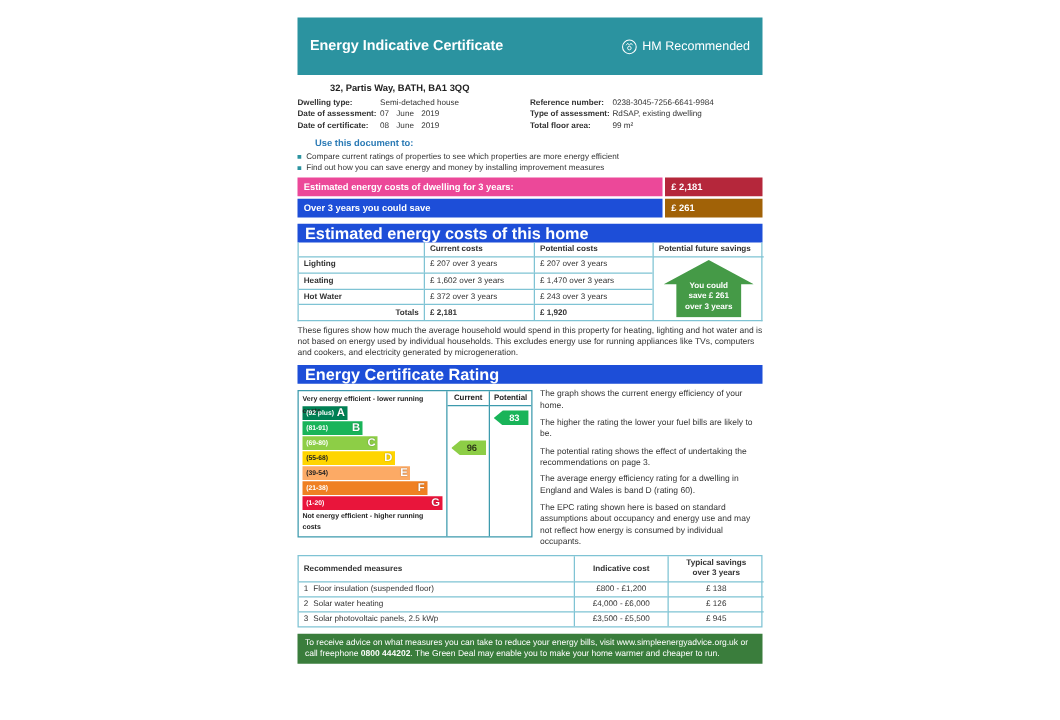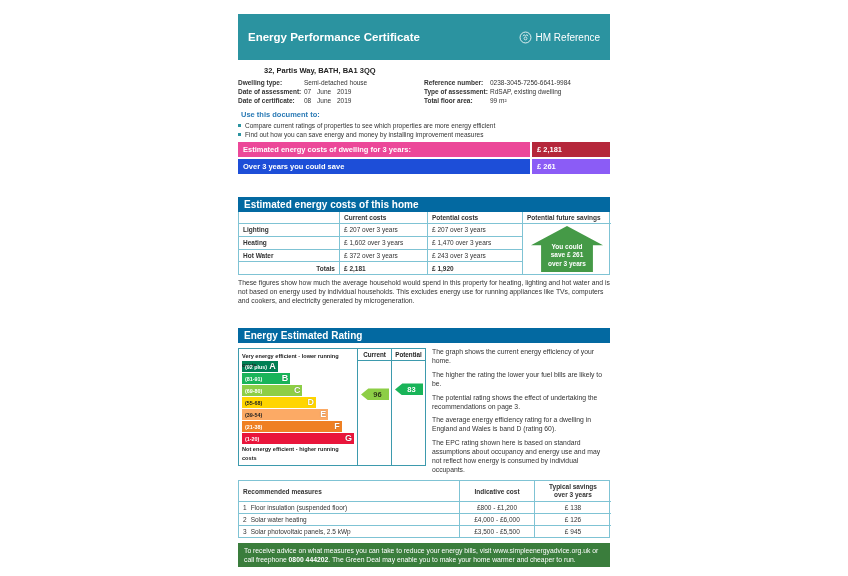--- a/index.html
+++ b/index.html
@@ -16,31 +16,31 @@
 
   .addr { font-size:7.5px; font-weight:bold; margin:6px 0 4px 0; color:#222;padding-left:26px; }
 
   .info { display:flex; font-size:6.5px; margin-bottom:4px; }
   .info-col { flex:1; }
   .info-row { display:flex; margin-bottom:2px; }
   .info-row .lbl { font-weight:bold; width:66px; flex:none; }
   .info-row .val { color:#333; }
   .val.date { word-spacing:4px; }
 
-  .usedoc-h { color:#2a7ab5; font-weight:bold; font-size:7.5px; margin:2px 3px 3px; }
+  .usedoc-h { color:#2a7ab5; font-weight:bold; font-size:7.5px; margin:2px 14px 3px; }
   .bullet-row { display:flex; align-items:flex-start; gap:4px; font-size:6.5px; margin-bottom:2px; }
   .sq { width:3px; height:3px; background:#2b93a0; margin-top:2px; flex:none; }
 
   
   .banner { display:flex; height:15px; margin-top:2px; color:#fff; font-size:7.5px; font-weight:bold; }
   .banner .b-lbl { flex:1; display:flex; align-items:center; padding-left:5px; }
   .banner .b-val { width:78px; margin-left:2px; display:flex; align-items:center; padding-left:5px; }
 
-  .sect { background:#0369a1; color:#fff; font-weight:bold; font-size:10px;
-    height:15px; display:flex; align-items:center; padding-left:6px; margin-top:23px; }
+  .sect { background:#1d4ed8; color:#fff; font-weight:bold; font-size:13px;
+    height:15px; display:flex; align-items:center; padding-left:6px; margin-top:5px; }
 
   
   .ctab { display:grid; grid-template-columns:100px 88px 95px 89px;
     border:1px solid #7fc3d4; border-top:none; font-size:6.5px; margin-top:0px; }
   .ctab > div { border-left:1px solid #7fc3d4; border-top:1px solid #7fc3d4;
     padding:2px 4px; display:flex; align-items:center; }
   .ctab > div.first { border-left:none; }
   .ctab .head { font-weight:bold; border-top:none; }
   .ctab .tot { font-weight:bold; }
   .ctab .rlab { font-weight:bold; }
@@ -63,21 +63,21 @@
   .band .rng { font-size:5.4px; font-weight:bold; padding-left:3px; white-space:nowrap; }
   .band .ltr { margin-left:auto; font-size:9px; font-weight:bold; color:#fff;
     padding-right:2px; line-height:1; text-shadow:0 0 1px rgba(0,0,0,.45); }
   .acol { width:34px; border-left:1px solid #3d9aad; position:relative; flex:none; }
   .acol .ahead { height:12px; border-bottom:1px solid #3d9aad; font-size:6.3px; font-weight:bold;
     display:flex; align-items:center; justify-content:center; color:#222; }
   .arrow { position:absolute; left:3px; width:28px; height:12px; display:flex; align-items:center;
     justify-content:center; font-size:7.5px; font-weight:bold;
     clip-path:polygon(0 50%, 26% 0, 100% 0, 100% 100%, 26% 100%); padding-left:5px; }
   .arrow.cur { top:39px; color:#2f3b18; }
-  .arrow.pot { top:34px; color:#ffffff;text-align:center; }
+  .arrow.pot { top:15px; color:#ffffff;text-align:center; }
   .chart-notes { flex:1; }
   .chart-notes .note { margin-top:0; margin-bottom:5px; }
 
   
   .atab { display:grid; grid-template-columns:220px 75px 77px;
     border:1px solid #7fc3d4; font-size:6.5px; margin-top:1px; }
   .atab > div { border-left:1px solid #7fc3d4; border-top:1px solid #7fc3d4; padding:2px 4px;
     display:flex; align-items:center; }
   .atab > div.first { border-left:none; }
   .atab .head { font-weight:bold; border-top:none; align-items:center; }
@@ -88,28 +88,28 @@
   .foot { background:#3a7d3c; color:#fff; font-size:6.8px; line-height:1.35;
     padding:3px 6px; margin-top:5px; }
   .foot b { font-weight:bold; }
 </style>
 </head>
 <body>
 
 <div class="page">
 
   <div class="hdr">
-    <div class="hdr-title">Energy Performance Certificate</div>
+    <div class="hdr-title">Energy Indicative Certificate</div>
     <div class="hm">
       <svg class="crest" viewBox="0 0 20 20">
         <circle cx="10" cy="10" r="8.4" fill="none" stroke="#ffffff" stroke-width="1.3"></circle>
         <circle cx="10" cy="11.5" r="2.2" fill="none" stroke="#ffffff" stroke-width="1.1"></circle>
         <path d="M6 8 L8 5.5 L10 8 L12 5.5 L14 8" fill="none" stroke="#ffffff" stroke-width="1.1"></path>
       </svg>
-      <span>HM Reference</span>
+      <span>HM Recommended</span>
     </div>
   </div>
 
   <div class="addr">32, Partis Way, BATH, BA1 3QQ</div>
 
   <div class="info">
     <div class="info-col">
       <div class="info-row">
         <span class="lbl">Dwelling type:</span>
         <span class="val">Semi-detached house</span>
@@ -148,21 +148,21 @@
     <span class="sq"></span>
     <span>Find out how you can save energy and money by installing improvement measures</span>
   </div>
 
   <div class="banner" style="margin-top:4px">
     <div class="b-lbl" style="background: #ec4899;">Estimated energy costs of dwelling for 3 years:</div>
     <div class="b-val" style="background: rgb(181, 39, 59);">£ 2,181</div>
   </div>
   <div class="banner">
     <div class="b-lbl" style="background: #1d4ed8; text-align: center;">Over 3 years you could save</div>
-    <div class="b-val" style="background: #8b5cf6;">£ 261</div>
+    <div class="b-val" style="background: #a16207;">£ 261</div>
   </div>
 
   <div class="sect">Estimated energy costs of this home</div>
   <div class="ctab">
     <div class="head first"></div>
     <div class="head">Current costs</div>
     <div class="head">Potential costs</div>
     <div class="head">Potential future savings</div>
 
     <div class="rlab first">Lighting</div>
@@ -182,21 +182,21 @@
     <div>£ 372 over 3 years</div>
     <div>£ 243 over 3 years</div>
 
     <div class="tlab first">Totals</div>
     <div class="tot">£ 2,181</div>
     <div class="tot">£ 1,920</div>
   </div>
 
   <div class="note">These figures show how much the average household would spend in this property for heating, lighting and hot water and is not based on energy used by individual households. This excludes energy use for running appliances like TVs, computers and cookers, and electricity generated by microgeneration.</div>
 
-  <div class="sect">Energy Estimated Rating</div>
+  <div class="sect">Energy Certificate Rating</div>
   <div class="rating-wrap">
     <div class="chart">
       <div class="bands">
         <div class="scale-lbl">Very energy efficient - lower running costs</div>
         <div class="band-row">
           <div class="band" style="width: 32%; background: rgb(0, 128, 84);">
             <span class="rng" style="color: rgb(255, 255, 255);">(92 plus)</span>
             <span class="ltr">A</span>
           </div>
         </div>

